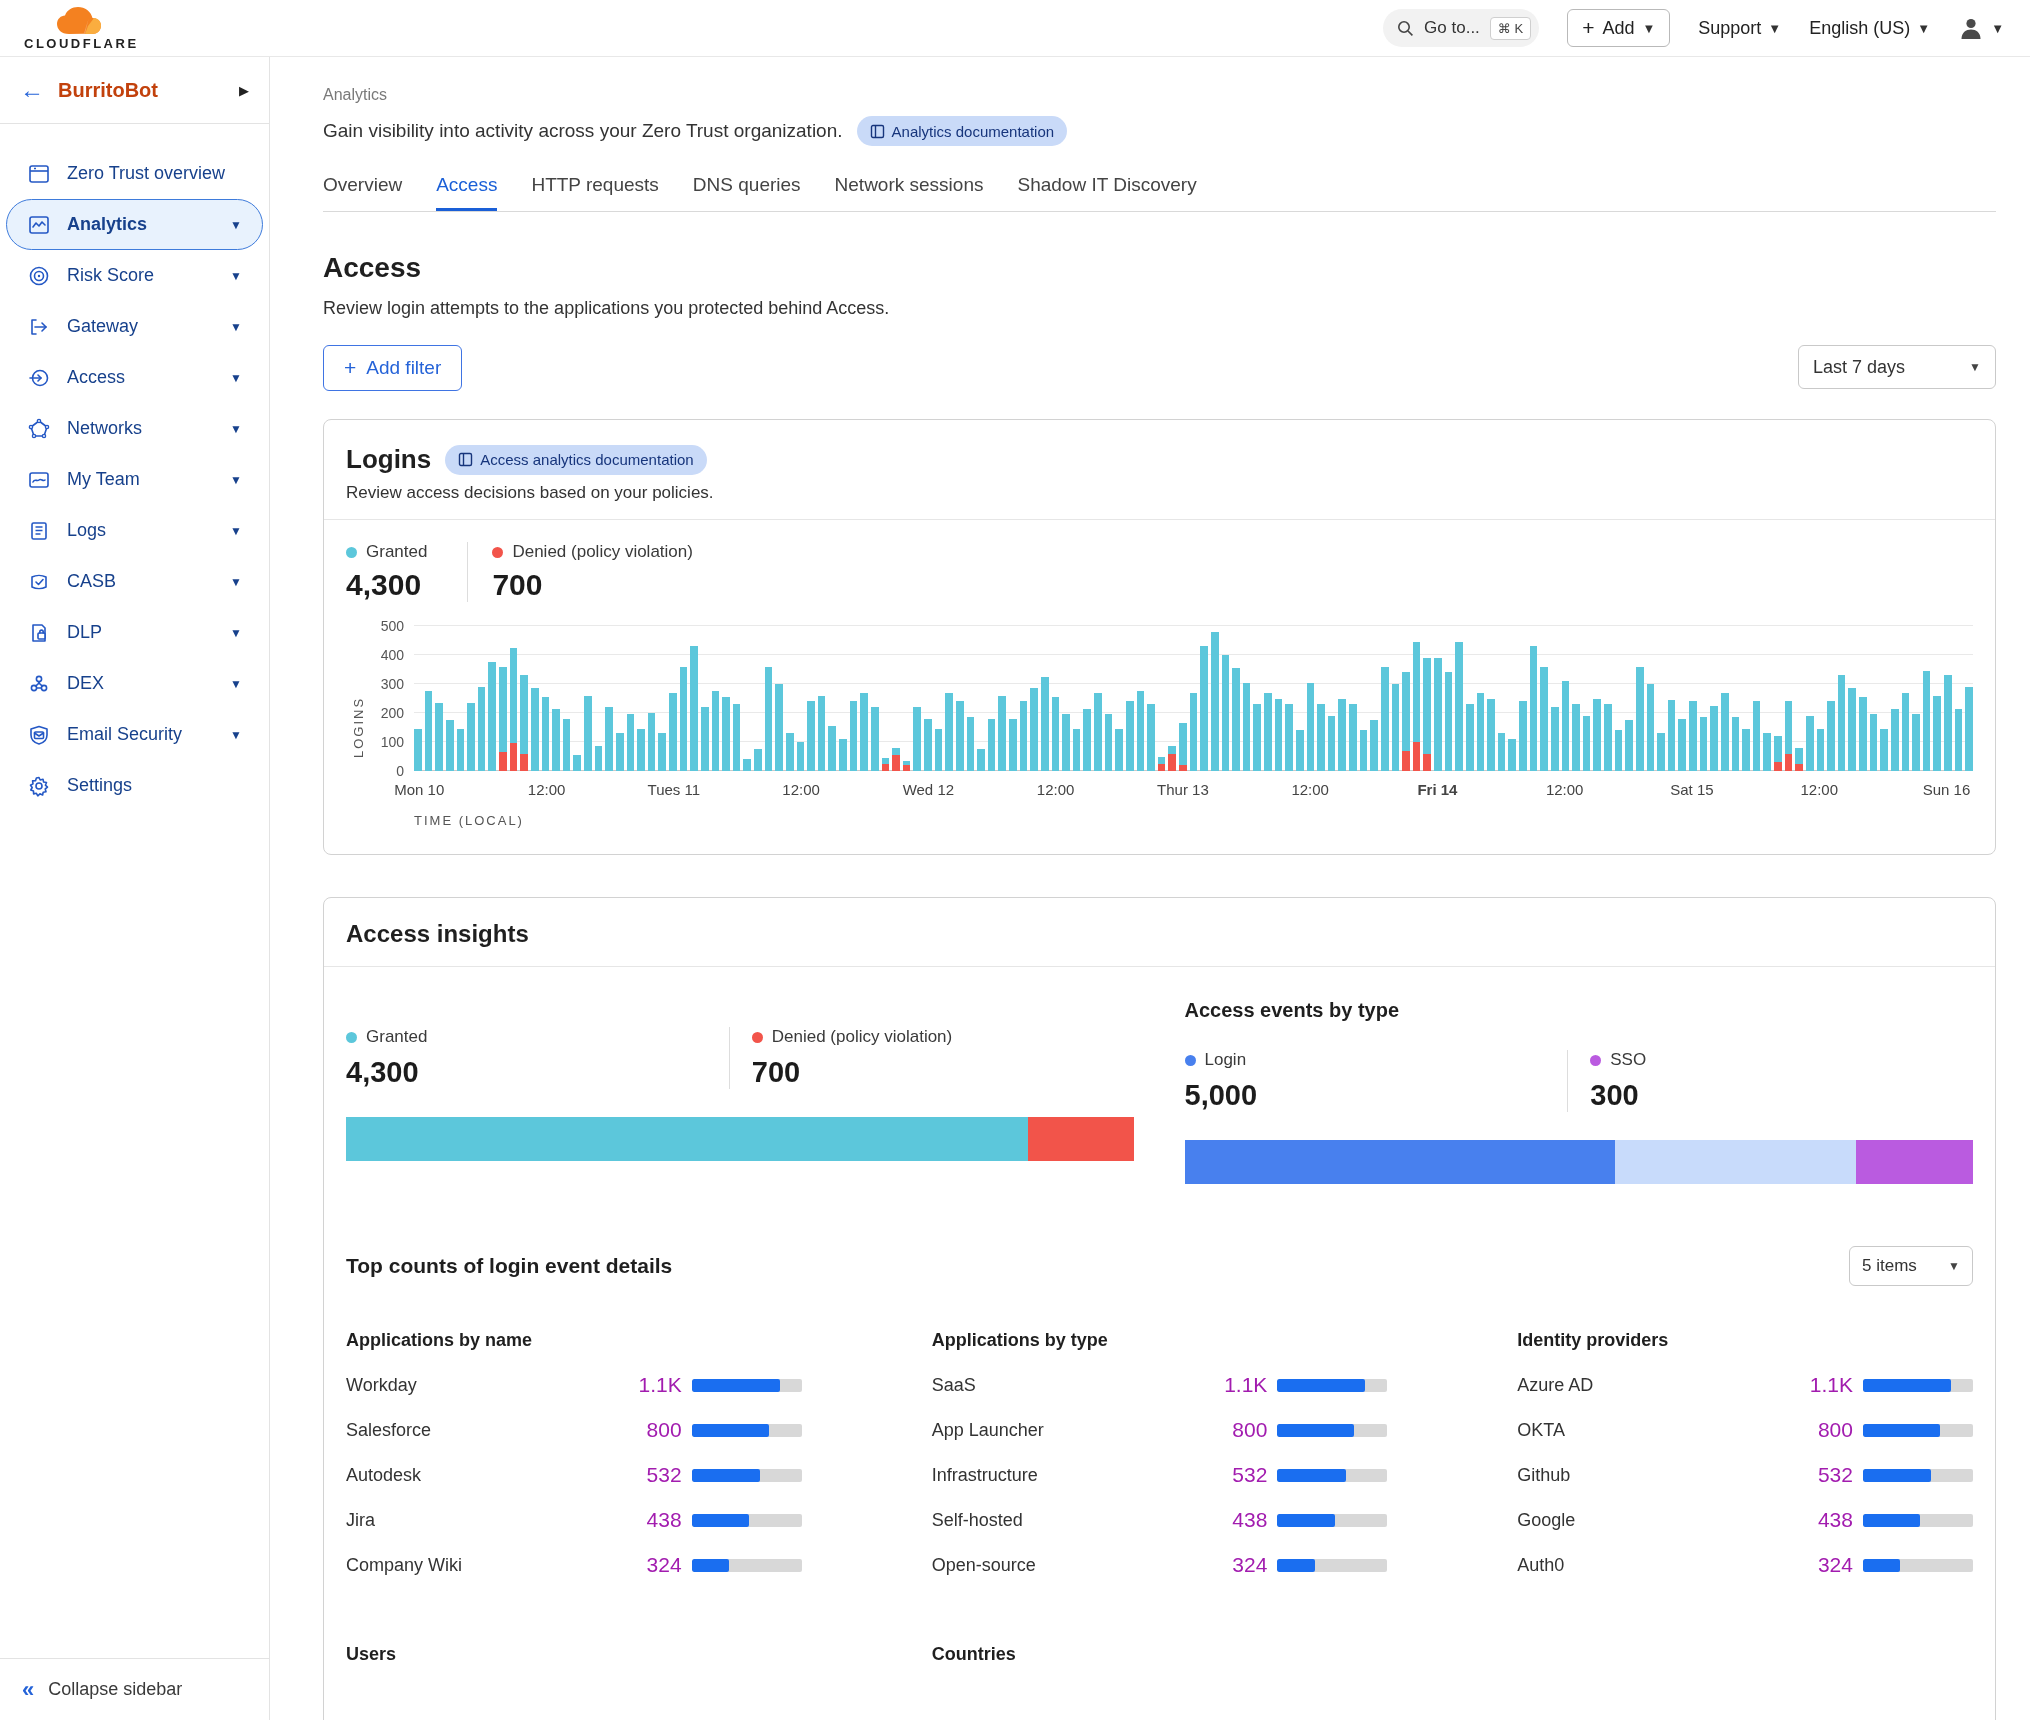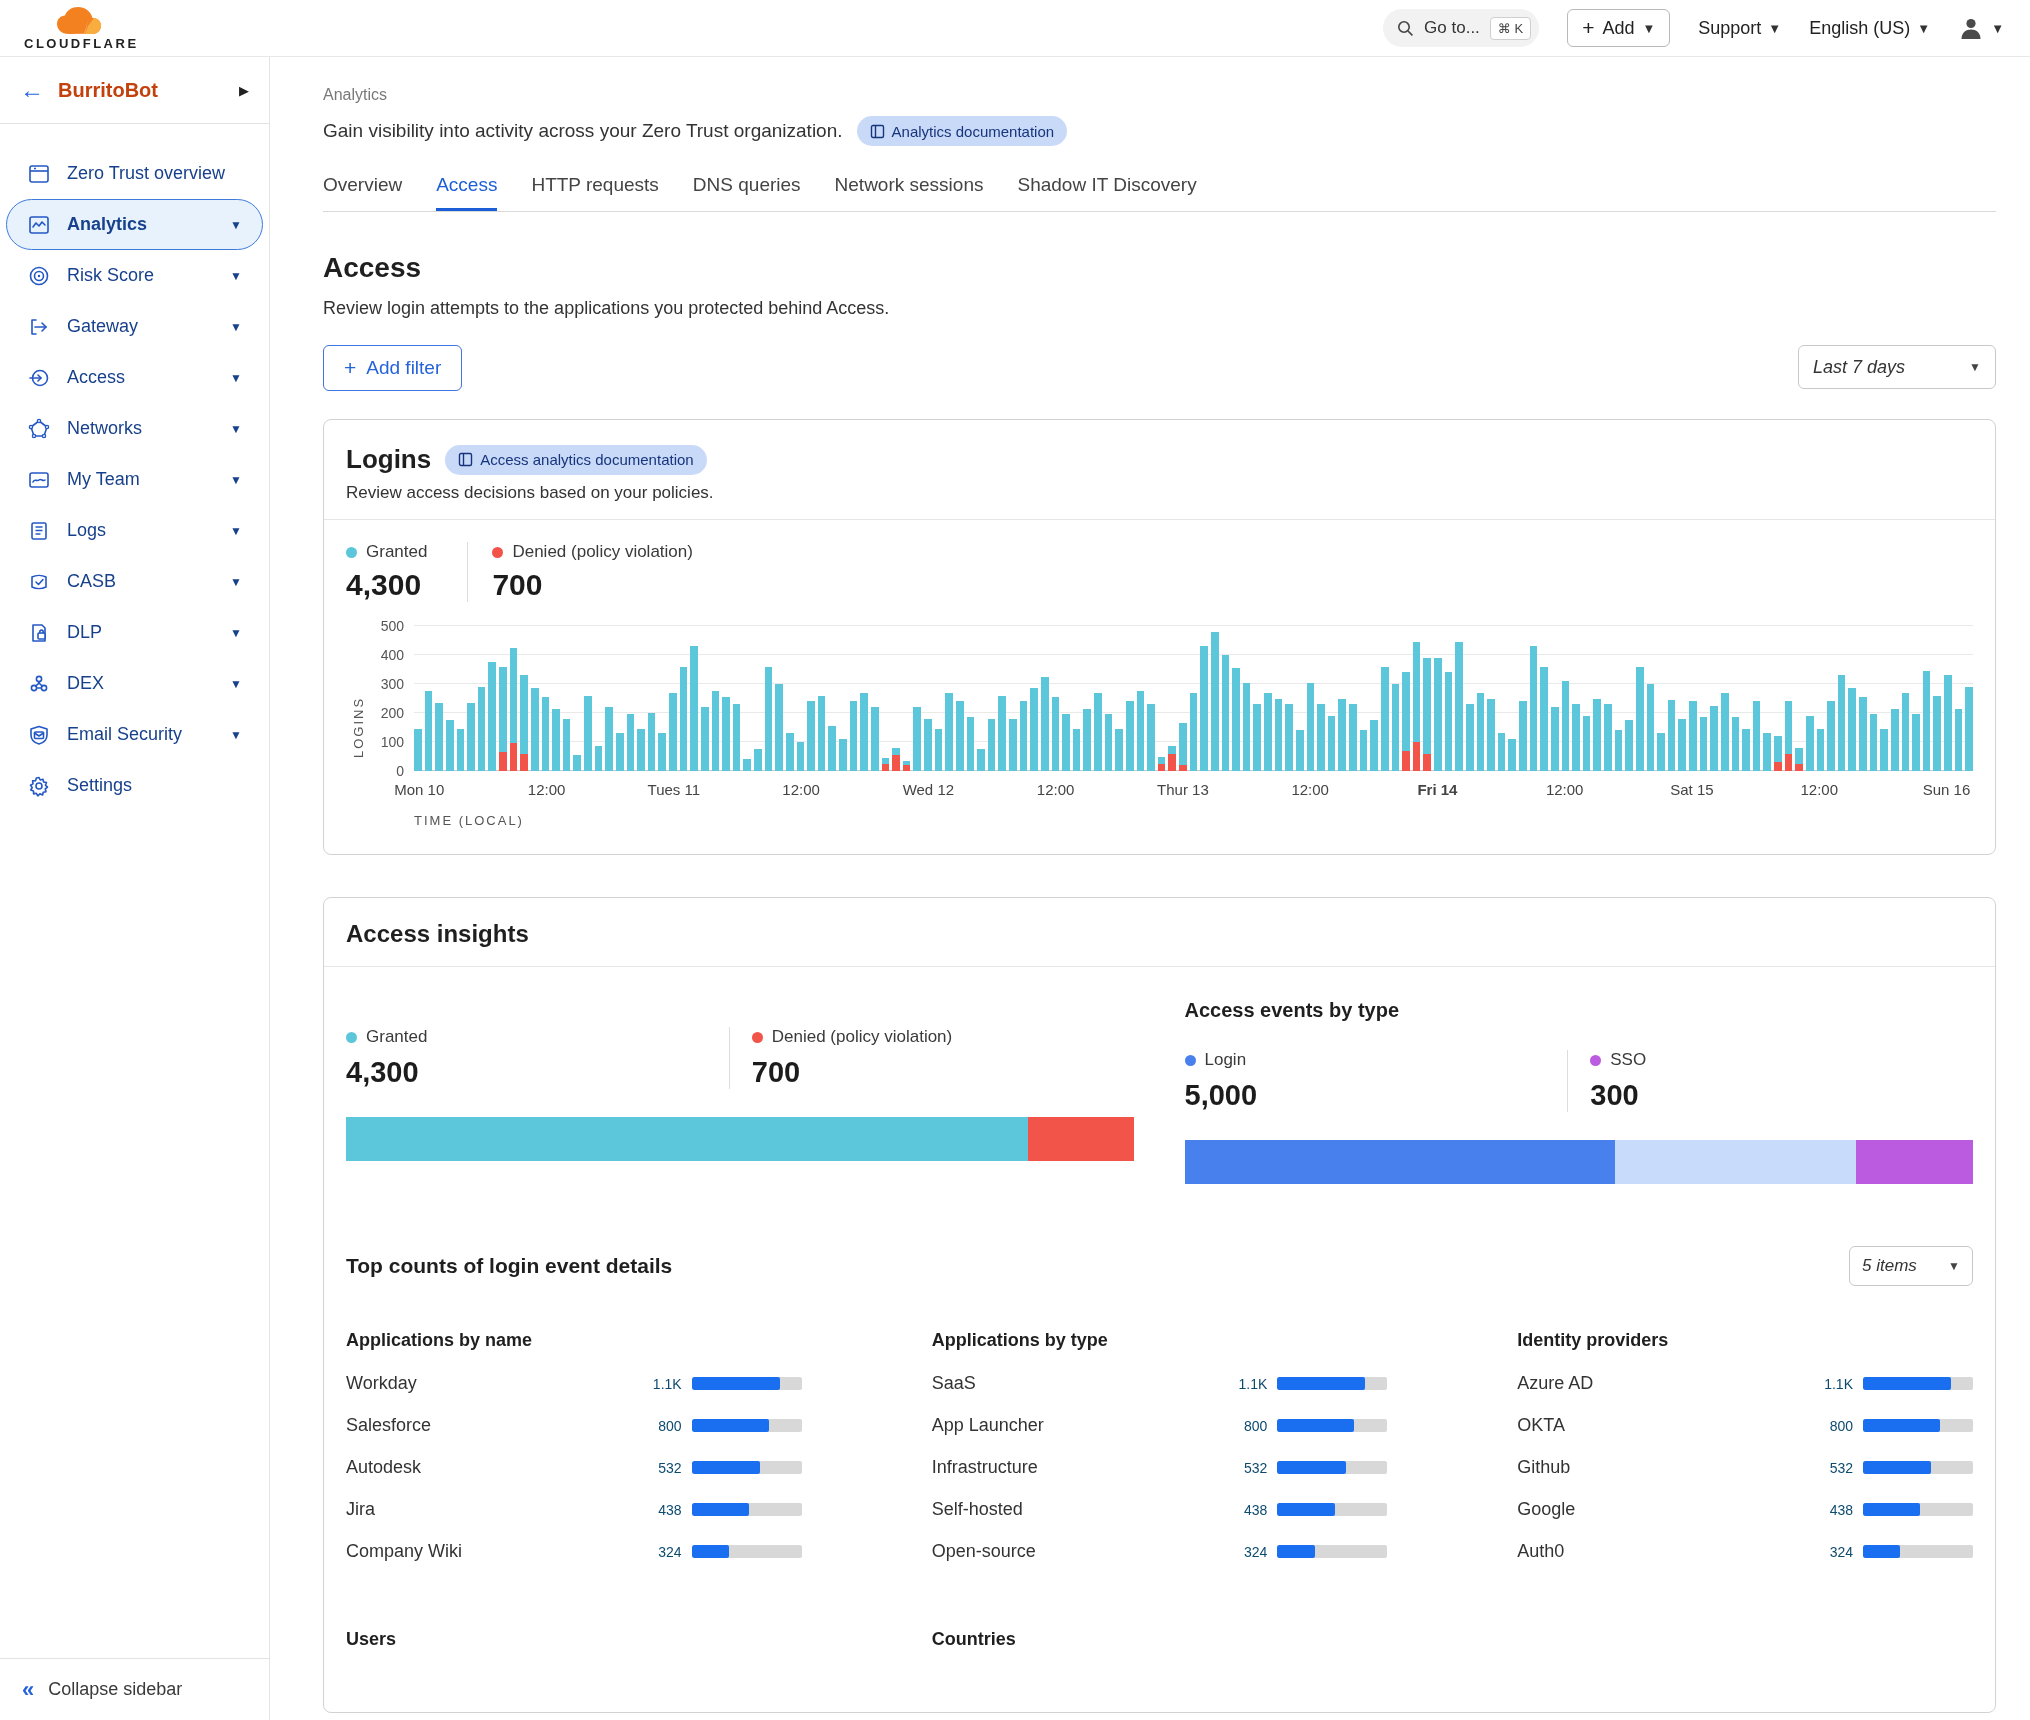--- a/index.html
+++ b/index.html
@@ -41,21 +41,21 @@
   .subtitle-row { display:flex; align-items:center; gap:14px; margin-top:12px; }
   .subtitle { font-size:19px; color:#333; }
   .doc-badge { display:inline-flex; align-items:center; gap:7px; background:#c9daf8; color:#17357c; border-radius:15px; height:30px; padding:0 13px; font-size:15px; cursor:pointer; }
   .tabs { display:flex; gap:34px; margin-top:28px; border-bottom:1px solid #d9d9d9; }
   .tab { font-size:19px; color:#444; padding-bottom:12px; cursor:pointer; border-bottom:3px solid transparent; }
   .tab.active { color:#1a5fd7; border-bottom-color:#1a5fd7; }
   .h2 { font-size:28px; font-weight:bold; color:#1f1f1f; margin-top:40px; }
   .section-desc { font-size:18px; color:#333; margin-top:14px; }
   .filter-row { display:flex; align-items:flex-start; justify-content:space-between; margin-top:26px; }
   .add-filter { display:flex; align-items:center; gap:10px; height:46px; padding:0 20px; border:1px solid #3f74e3; border-radius:6px; background:#fff; color:#2563d8; font-size:19px; cursor:pointer; }
-  .select { display:flex; align-items:center; justify-content:space-between; gap:3px; border:1px solid #c9c9c9; border-radius:6px; background:#fff; font-size:18px; color:#333; cursor:pointer;font-style:italic; }
+  .select { display:flex; align-items:center; justify-content:space-between; gap:3px; border:1px solid #c9c9c9; border-radius:6px; background:#fff; font-size:18px; color:#333; cursor:pointer; }
   .range-select { width:198px; height:44px; padding:0 14px; }
   .sel-caret { font-size:12px; color:#444; }
 
   .card { border:1px solid #d2d2d2; border-radius:8px; background:#fff; }
   .logins-card { margin-top:28px; }
   .card-head { padding:24px 22px 16px; }
   .card-title-row { display:flex; align-items:center; gap:14px; }
   .card-title { font-size:26px; font-weight:bold; color:#1f1f1f; }
   .card-sub { font-size:17px; color:#333; margin-top:8px; }
   .hdiv { border-top:1px solid #e6e6e6; }
@@ -99,21 +99,21 @@
   .stackbar div { height:100%; }
 
   .topcounts { margin-top:62px; }
   .topcounts-head { display:flex; align-items:center; justify-content:space-between; }
   .topcounts-title { font-size:21px; font-weight:bold; color:#1f1f1f; }
   .items-select { width:124px; height:40px; padding:0 12px; font-size:17px; }
   .groups-grid { display:grid; grid-template-columns:1fr 1fr 1fr; column-gap:130px; row-gap:46px; margin-top:44px; }
   .group-title { font-size:18px; font-weight:bold; color:#1f1f1f; margin-bottom:22px; }
   .count-row { display:flex; align-items:center; margin-bottom:21px; }
   .count-label { flex:1; font-size:18px; color:#333; }
-  .count-val { width:52px; text-align:right; font-size:14px; color:#0c4a6e; margin-right:10px; }
+  .count-val { width:52px; text-align:right; font-size:21px; color:#a21caf; margin-right:10px; }
   .count-bar { width:110px; height:13px; background:#d8d8d8; border-radius:2px; overflow:hidden; }
   .count-fill { height:100%; background:#1a6ef0; border-radius:2px; }
 
   svg { display:block; }
 </style>
 </head>
 <body>
 
 <header class="topbar">
   <div class="logo-block">

